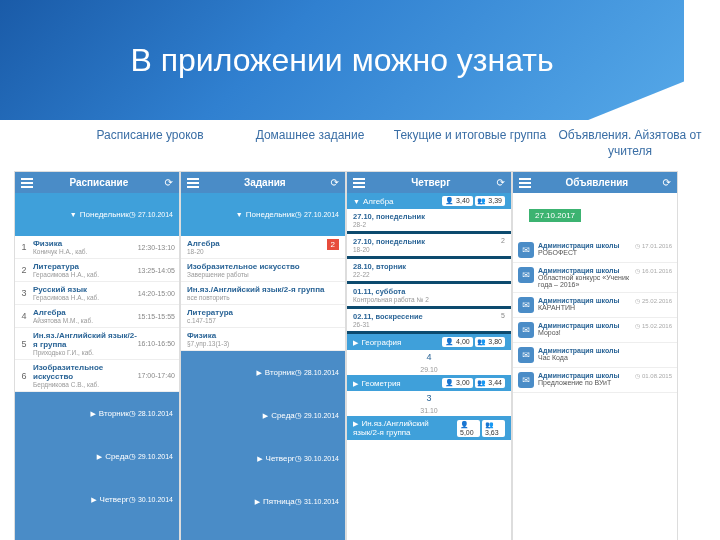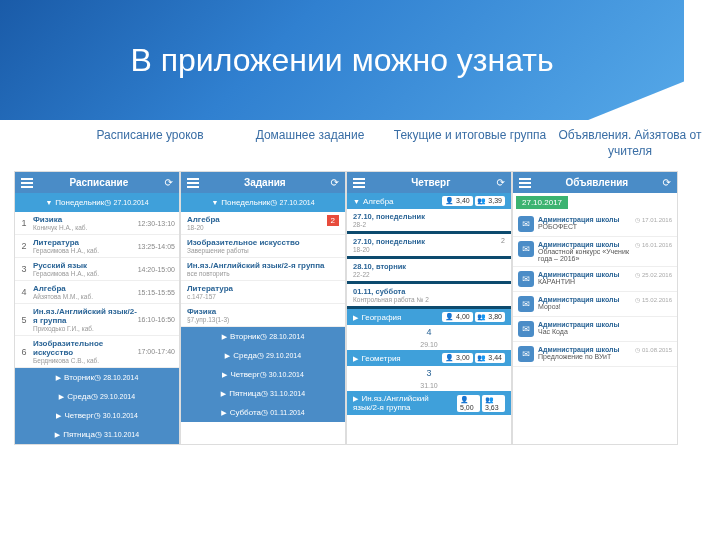--- a/index.html
+++ b/index.html
@@ -7,21 +7,21 @@
 .header-banner{width:684px;height:120px;background:linear-gradient(135deg,#1a5ba8 0%,#3080d0 40%,#55a8e8 100%);display:flex;align-items:center;justify-content:center;position:relative;clip-path:polygon(0 0,100% 0,100% 68%,86% 100%,0 100%)}
 .main-title{color:#fff;font-size:32px;font-weight:normal}
 .captions{display:flex;justify-content:flex-end;padding:8px 10px 12px 10px}
 .caption{color:#3a6ea5;font-size:12px;text-align:center;width:160px;line-height:1.3}
 .phones{display:flex;padding:0 14px}
 .phone{width:166px;background:#fff;border:1px solid #ddd;font-size:8px;color:#333}
 .phone-bar{background:#4a8cc7;color:#fff;display:flex;align-items:center;justify-content:space-between;padding:5px 6px;font-size:10px}
 .phone-bar .menu-icon{width:12px;height:10px;display:inline-block;background:linear-gradient(#fff,#fff) 0 0/100% 2px no-repeat,linear-gradient(#fff,#fff) 0 4px/100% 2px no-repeat,linear-gradient(#fff,#fff) 0 8px/100% 2px no-repeat}
 .phone-bar .title{font-weight:bold;flex:1;text-align:center}
 .phone-bar .action{font-size:10px}
-.day-strip{background:#3fa0da;color:#fff;display:flex;justify-content:center;align-items:center;padding:5px 6px;font-size:8px}
+.day-strip{background:#3fa0da;color:#fff;display:flex;justify-content:flex-end;align-items:center;padding:17px 6px;font-size:8px}
 .day-strip.collapsed{background:#4a8cc7}
 .tri{display:inline-block;margin-right:3px}
 .tri.down::before{content:"▼";font-size:7px}
 .tri.right::before{content:"▶";font-size:7px}
 .clock{font-size:7px}
 .clock::before{content:"◷ ";font-size:8px}
 .lesson-row{display:flex;border-bottom:1px solid #eee;padding:3px 4px;align-items:center}
 .lesson-num{width:10px;font-size:9px;color:#666;text-align:center}
 .lesson-body{flex:1;padding-left:4px}
 .lesson-subj{font-size:8px;color:#2a6496;font-weight:bold}
@@ -32,21 +32,21 @@
 .hw-sub{font-size:6.5px;color:#999}
 .hw-badge{position:absolute;right:6px;top:3px;background:#e74c3c;color:#fff;font-size:8px;padding:1px 4px}
 .grade-head{background:#3fa0da;color:#fff;display:flex;justify-content:space-between;align-items:center;padding:3px 6px;font-size:8px}
 .grade-pills{display:flex;gap:2px}
 .pill{background:#fff;color:#333;font-size:7px;padding:1px 3px;border-radius:2px;display:flex;align-items:center;gap:1px}
 .grade-row{border-bottom:3px solid #0c4a6e;padding:3px 6px}
 .grade-date{font-size:7.5px;color:#2a6496;font-weight:bold}
 .grade-desc{font-size:6.5px;color:#999}
 .grade-val{font-size:7px;color:#888;float:right}
 .simple-grade{text-align:center;font-size:9px;color:#2a6496;padding:2px 0}
-.date-stamp{background:#3cb371;color:#fff;font-size:8px;padding:2px 6px;display:inline-block;margin:3px}
+.date-stamp{background:#3cb371;color:#fff;font-size:8px;padding:2px 6px;display:inline-block;margin:16px}
 .ann-row{display:flex;border-bottom:1px solid #eee;padding:4px 5px;align-items:flex-start;gap:4px}
 .ann-icon{width:16px;height:16px;background:#4a8cc7;border-radius:3px;display:flex;align-items:center;justify-content:center;color:#fff;font-size:9px;flex-shrink:0}
 .ann-body{flex:1}
 .ann-from{font-size:7px;color:#2a6496;font-weight:bold}
 .ann-text{font-size:7px;color:#555}
 .ann-date{font-size:6px;color:#aaa}
 </style>
 </head>
 <body>
 
@@ -231,20 +231,25 @@
         <div class="grade-row">
          <span class="grade-val"></span>
          <div class="grade-date">28.10, вторник</div>
          <div class="grade-desc">22-22</div>
        </div>
         <div class="grade-row">
          <span class="grade-val"></span>
          <div class="grade-date">01.11, суббота</div>
          <div class="grade-desc">Контрольная работа № 2</div>
        </div>
+        <div class="grade-row">
+         <span class="grade-val">5</span>
+         <div class="grade-date">02.11, воскресение</div>
+         <div class="grade-desc">26-31</div>
+       </div>
         <div class="grade-head">
      <span><span class="tri right"></span>География</span>
      <span class="grade-pills">
        <span class="pill">👤 4,00</span>
        <span class="pill">👥 3,80</span>
      </span>
    </div>
         <div class="simple-grade">4</div>
      <div class="simple-grade" style="font-size:7px;color:#999">29.10</div>
         <div class="grade-head">

